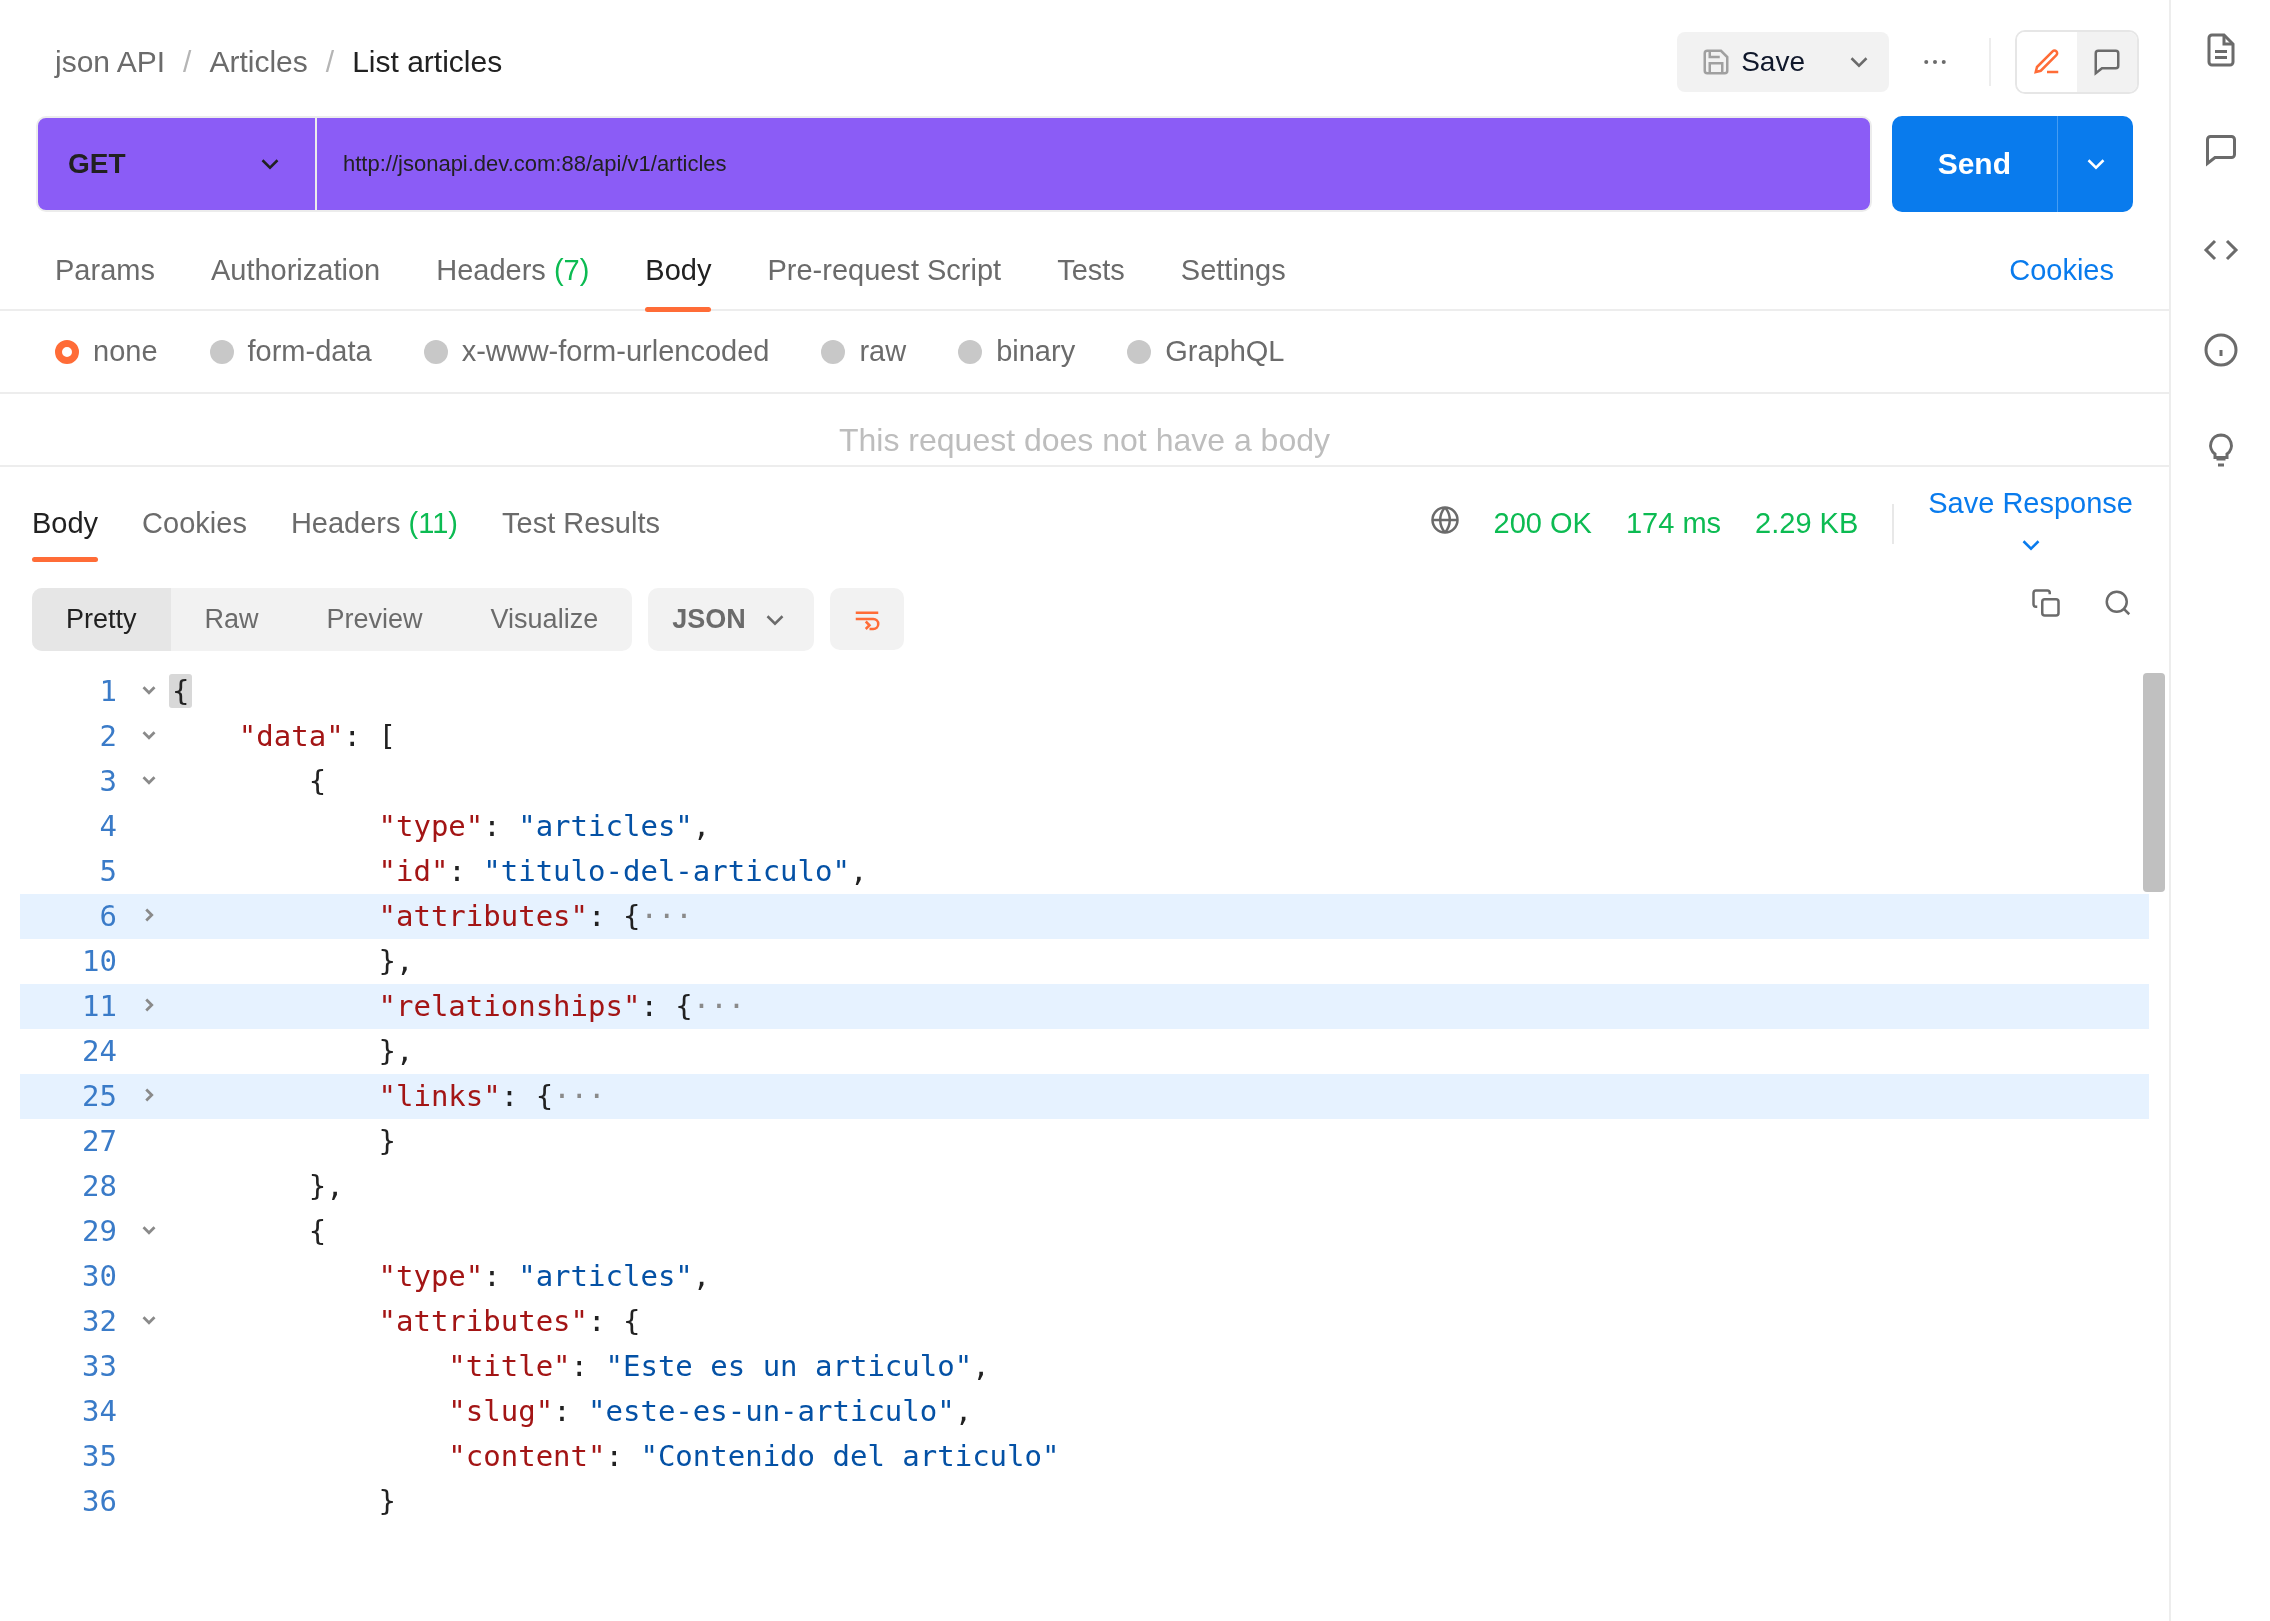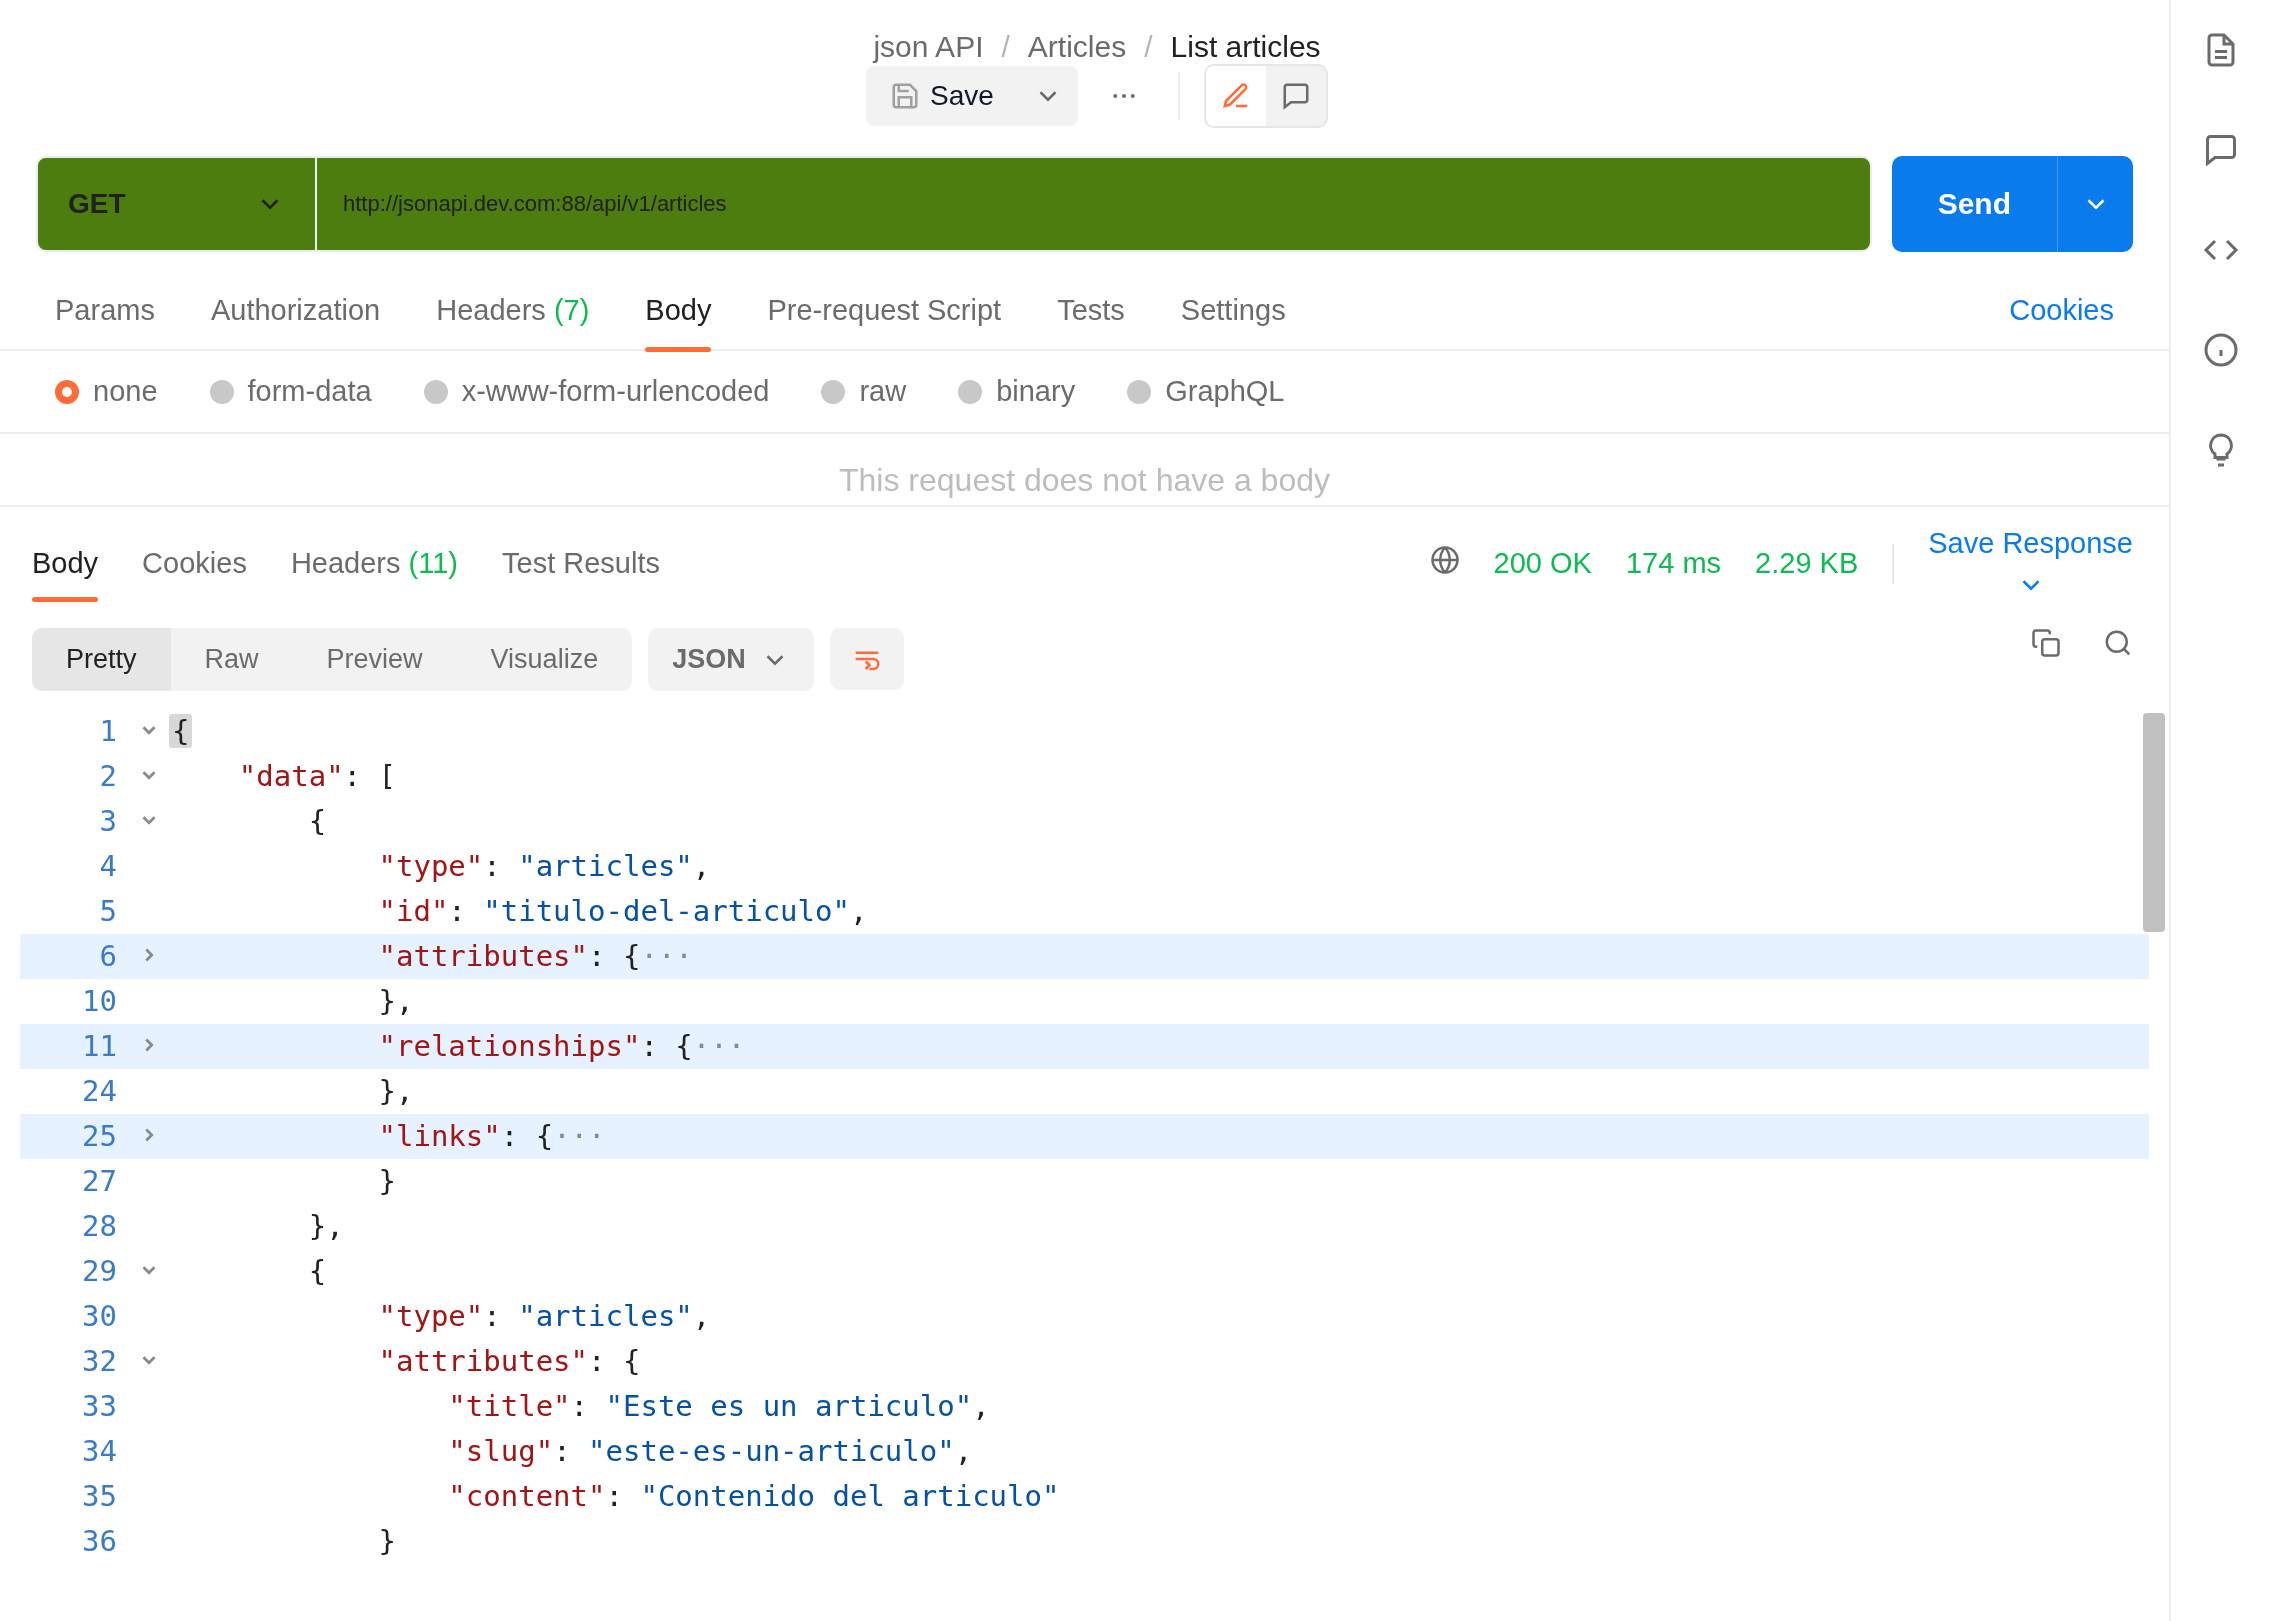--- a/index.html
+++ b/index.html
@@ -38,22 +38,21 @@
     display: flex;
     align-items: center;
     justify-content: center;
   }
   .rail-icon svg { width: 36px; height: 36px; stroke: #6b6b6b; fill: none; stroke-width: 2; }
 
   
   .header {
     display: flex;
     align-items: center;
-    padding: 30px 30px 28px 55px;
-    flex-direction: column;
+    padding: 30px 30px 22px 55px;
   }
   .breadcrumb {
     display: flex;
     align-items: center;
     gap: 18px;
     font-size: 30px;
     color: #6b6b6b;
   }
   .breadcrumb .sep { color: #b5b5b5; }
   .breadcrumb .current { color: #212121; font-weight: 400; }
@@ -94,21 +93,21 @@
 
   
   .url-row {
     display: flex;
     gap: 20px;
     padding: 0 36px 26px 36px;
   }
   .url-bar {
     flex: 1;
     display: flex;
-    background: #4d7c0f;
+    background: #8b5cf6;
     border: 2px solid #ececec;
     border-radius: 10px;
     height: 96px;
     align-items: center;
   }
   .method {
     width: 279px;
     padding: 0 30px;
     display: flex;
     align-items: center;

